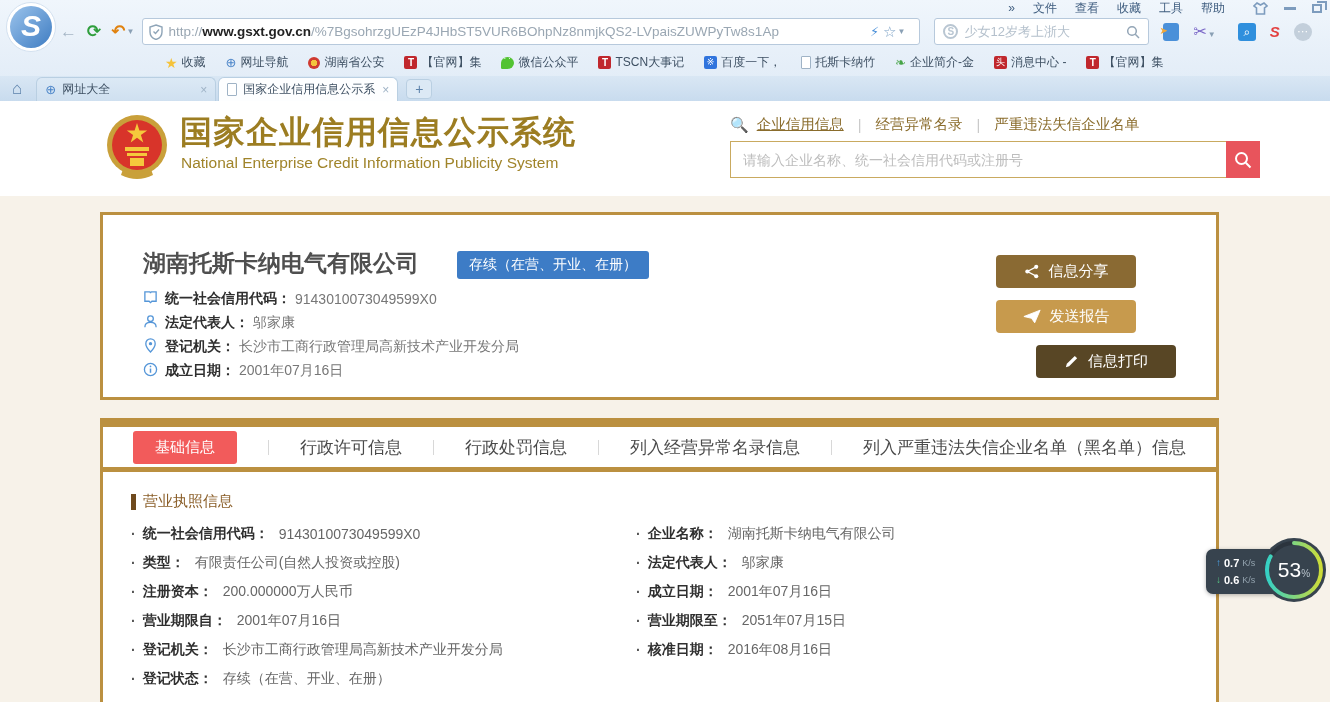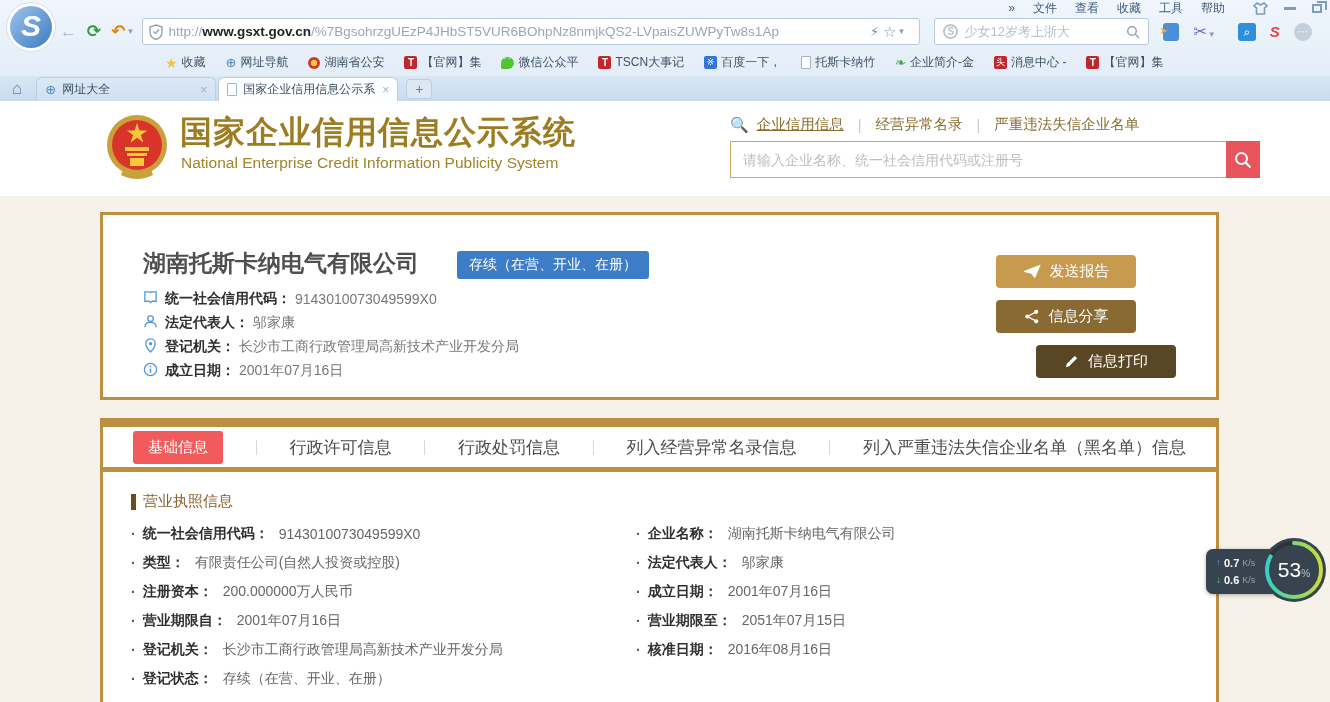--- a/index.html
+++ b/index.html
@@ -115,21 +115,21 @@
 
   .cbtns { position:absolute; right:40px; top:40px; display:flex; flex-direction:column; gap:12px; }
   .cbtn { width:140px; height:33px; border:none; border-radius:4px; color:#fff; font-size:15px;
           display:flex; align-items:center; justify-content:center; gap:9px; cursor:pointer; }
   .cbtn.b1 { background:#c79a4d; } .cbtn.b2 { background:#8a6a33; } .cbtn.b3 { background:#584625;margin-left:40px; }
 
   .card2 { position:absolute; left:100px; top:418px; width:1119px; height:290px; background:#fff;
            border-left:3px solid #bb9040; border-right:3px solid #bb9040; border-top:9px solid #bb9040; }
   .stabs { height:45px; border-bottom:5px solid #bb9040; display:flex; align-items:center;
            padding:0 30px; justify-content:space-between; }
-  .stab-active { background:#f25b5b; color:#fff; font-size:15px; padding:7px 15px; border-radius:3px;
+  .stab-active { background:#f25b5b; color:#fff; font-size:15px; padding:7px 22px; border-radius:3px;
                  white-space:nowrap; cursor:pointer; }
   .stab { color:#4a4a4a; font-size:17px; white-space:nowrap; cursor:pointer; }
   .stab-sep { width:1px; height:15px; background:#d8d8d8; }
 
   .lic { padding:20px 28px 0 28px; }
   .lic-title { display:flex; align-items:center; gap:7px; color:#8a5e28; font-size:15px; }
   .lic-bar { width:5px; height:16px; background:#6f4a1e; }
   .lic-grid { margin-top:8px; }
   .lic-row { display:flex; height:29px; align-items:center; font-size:14px; }
   .lic-cell { display:flex; align-items:center; }
@@ -337,35 +337,35 @@
             <circle cx="8" cy="8" r="6.5" fill="none" stroke="#5596d8" stroke-width="1.4"></circle>
             <line x1="8" y1="7" x2="8" y2="11.5" stroke="#5596d8" stroke-width="1.6"></line>
             <circle cx="8" cy="4.7" r="0.9" fill="#5596d8"></circle>
           </svg></span>
       <b>成立日期：</b>
         <span class="val">2001年07月16日</span>
     </div>
   </div>
 
   <div class="cbtns">
-    <button class="cbtn b1">
-      <svg width="18" height="15" viewBox="0 0 20 16">
-          <path d="M1 8 L19 1 L13 15 L9.5 10 Z M9.5 10 L19 1" fill="#fff" stroke="#fff" stroke-width="1"></path>
-        </svg>
-      <span>发送报告</span>
-    </button>
     <button class="cbtn b2">
       <svg width="16" height="15" viewBox="0 0 16 16">
           <circle cx="3" cy="8" r="2.2" fill="#fff"></circle>
           <circle cx="12.5" cy="3" r="2.2" fill="#fff"></circle>
           <circle cx="12.5" cy="13" r="2.2" fill="#fff"></circle>
           <line x1="3" y1="8" x2="12.5" y2="3" stroke="#fff" stroke-width="1.4"></line>
           <line x1="3" y1="8" x2="12.5" y2="13" stroke="#fff" stroke-width="1.4"></line>
         </svg>
       <span>信息分享</span>
+    </button>
+    <button class="cbtn b1">
+      <svg width="18" height="15" viewBox="0 0 20 16">
+          <path d="M1 8 L19 1 L13 15 L9.5 10 Z M9.5 10 L19 1" fill="#fff" stroke="#fff" stroke-width="1"></path>
+        </svg>
+      <span>发送报告</span>
     </button>
     <button class="cbtn b3">
       <svg width="15" height="15" viewBox="0 0 16 16">
           <path d="M2 14 L3 10.5 L11.5 2 L14 4.5 L5.5 13 Z" fill="#fff"></path>
         </svg>
       <span>信息打印</span>
     </button>
   </div>
 </div>
 

